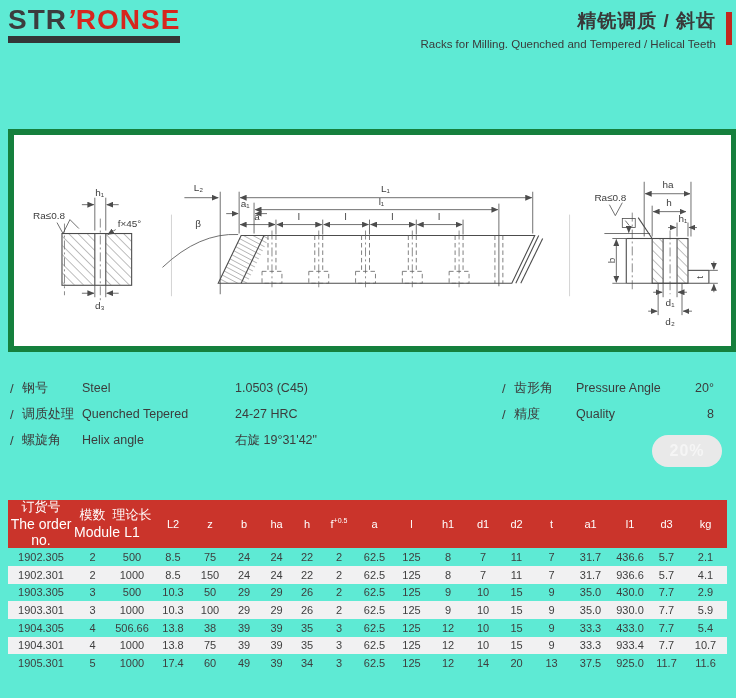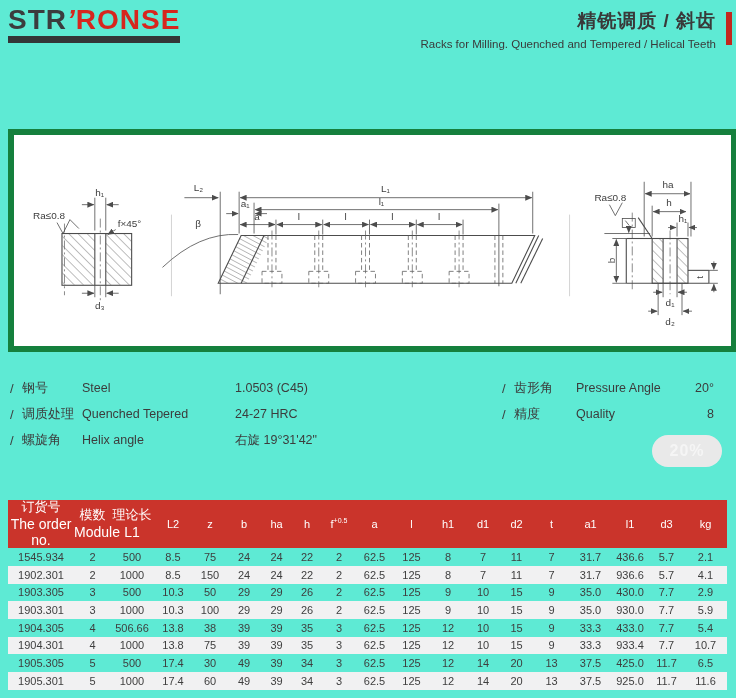--- a/index.html
+++ b/index.html
@@ -336,21 +336,21 @@
           <th>d2</th>
           <th>t</th>
           <th>a1</th>
           <th>l1</th>
           <th>d3</th>
           <th>kg</th>
         </tr>
     </thead>
     <tbody>
         <tr>
-          <td>1545.934</td>
+          <td>1902.305</td>
           <td>2</td>
           <td>500</td>
           <td>8.5</td>
           <td>75</td>
           <td>24</td>
           <td>24</td>
           <td>22</td>
           <td>2</td>
           <td>62.5</td>
           <td>125</td>
@@ -462,41 +462,20 @@
           <td>12</td>
           <td>10</td>
           <td>15</td>
           <td>9</td>
           <td>33.3</td>
           <td>933.4</td>
           <td>7.7</td>
           <td>10.7</td>
         </tr>
         <tr>
-          <td>1905.305</td>
-          <td>5</td>
-          <td>500</td>
-          <td>17.4</td>
-          <td>30</td>
-          <td>49</td>
-          <td>39</td>
-          <td>34</td>
-          <td>3</td>
-          <td>62.5</td>
-          <td>125</td>
-          <td>12</td>
-          <td>14</td>
-          <td>20</td>
-          <td>13</td>
-          <td>37.5</td>
-          <td>425.0</td>
-          <td>11.7</td>
-          <td>6.5</td>
-        </tr>
-        <tr>
           <td>1905.301</td>
           <td>5</td>
           <td>1000</td>
           <td>17.4</td>
           <td>60</td>
           <td>49</td>
           <td>39</td>
           <td>34</td>
           <td>3</td>
           <td>62.5</td>

